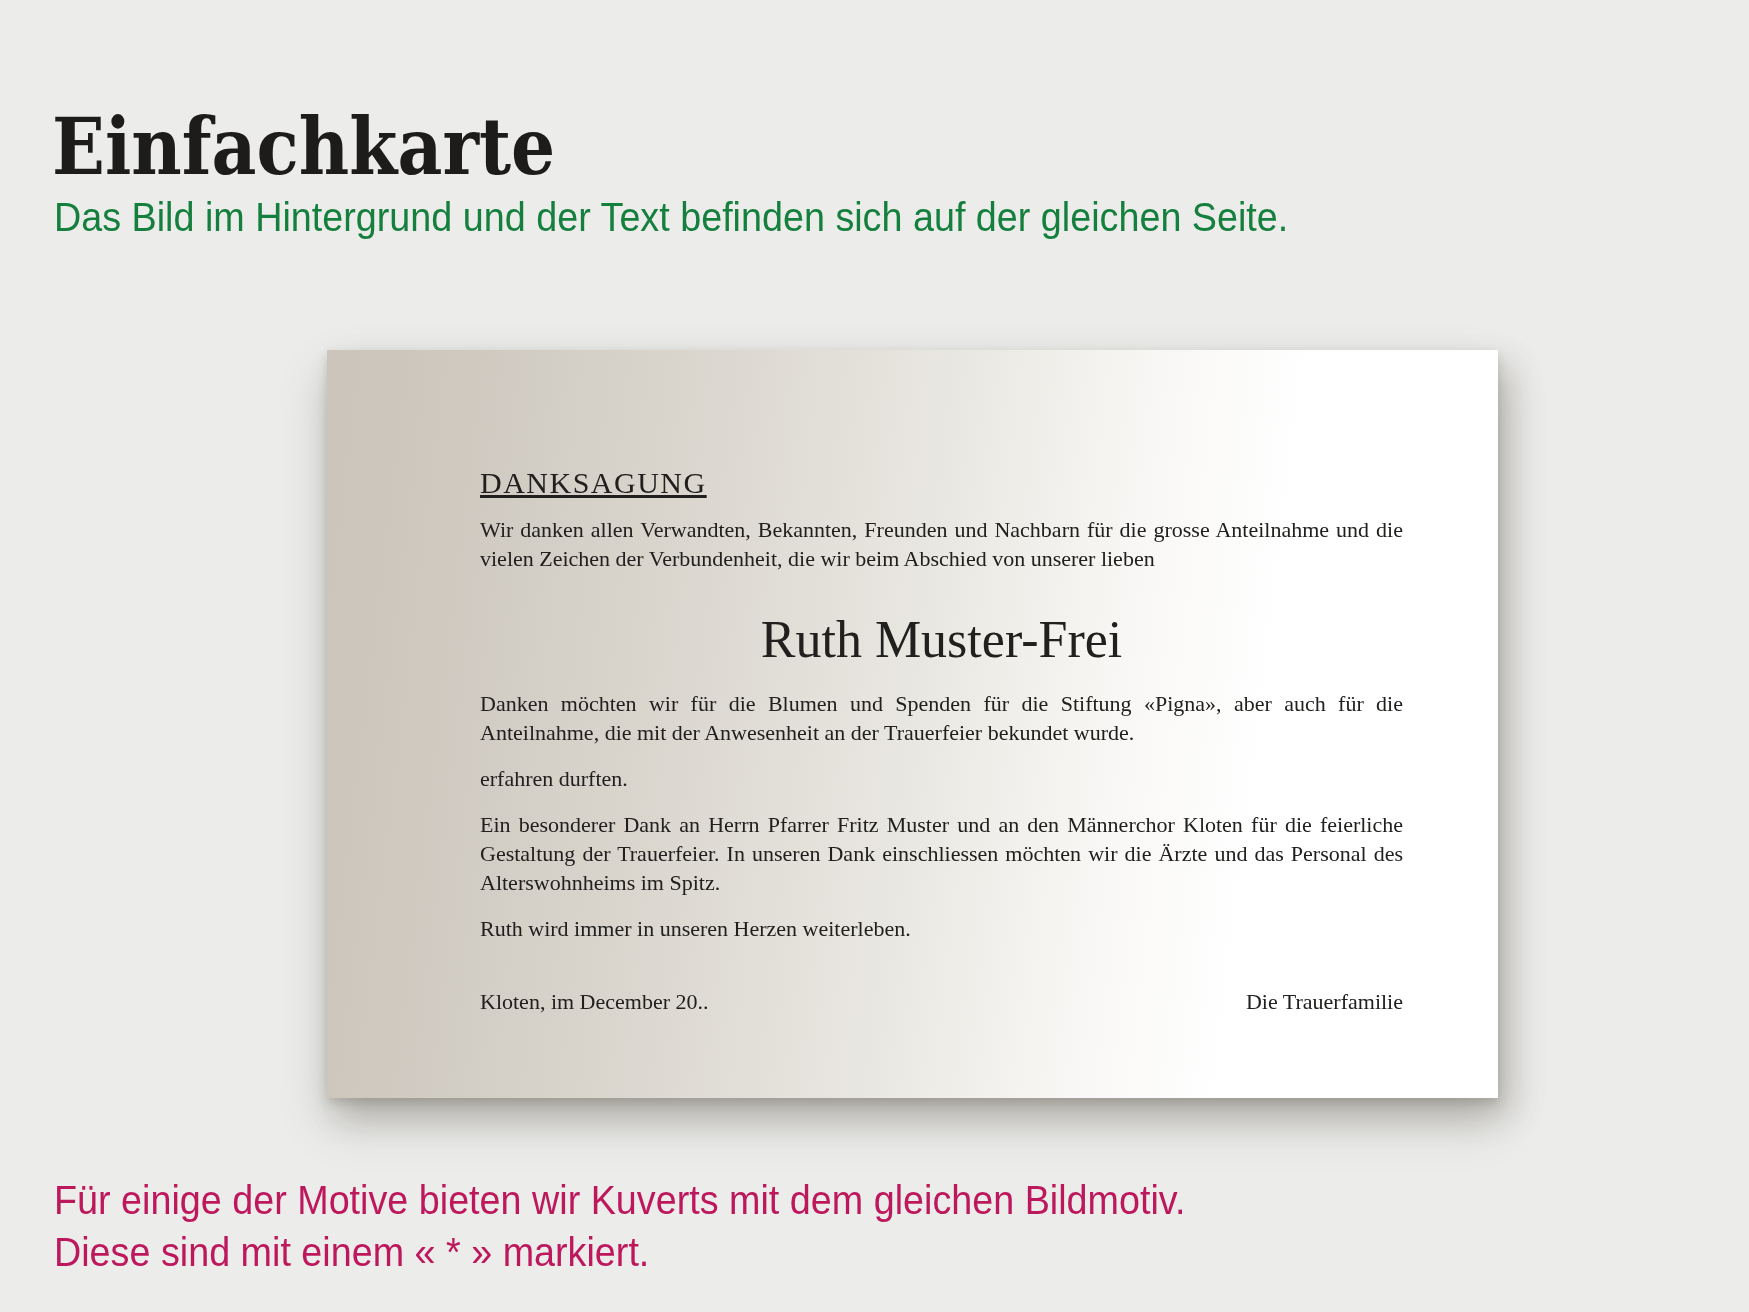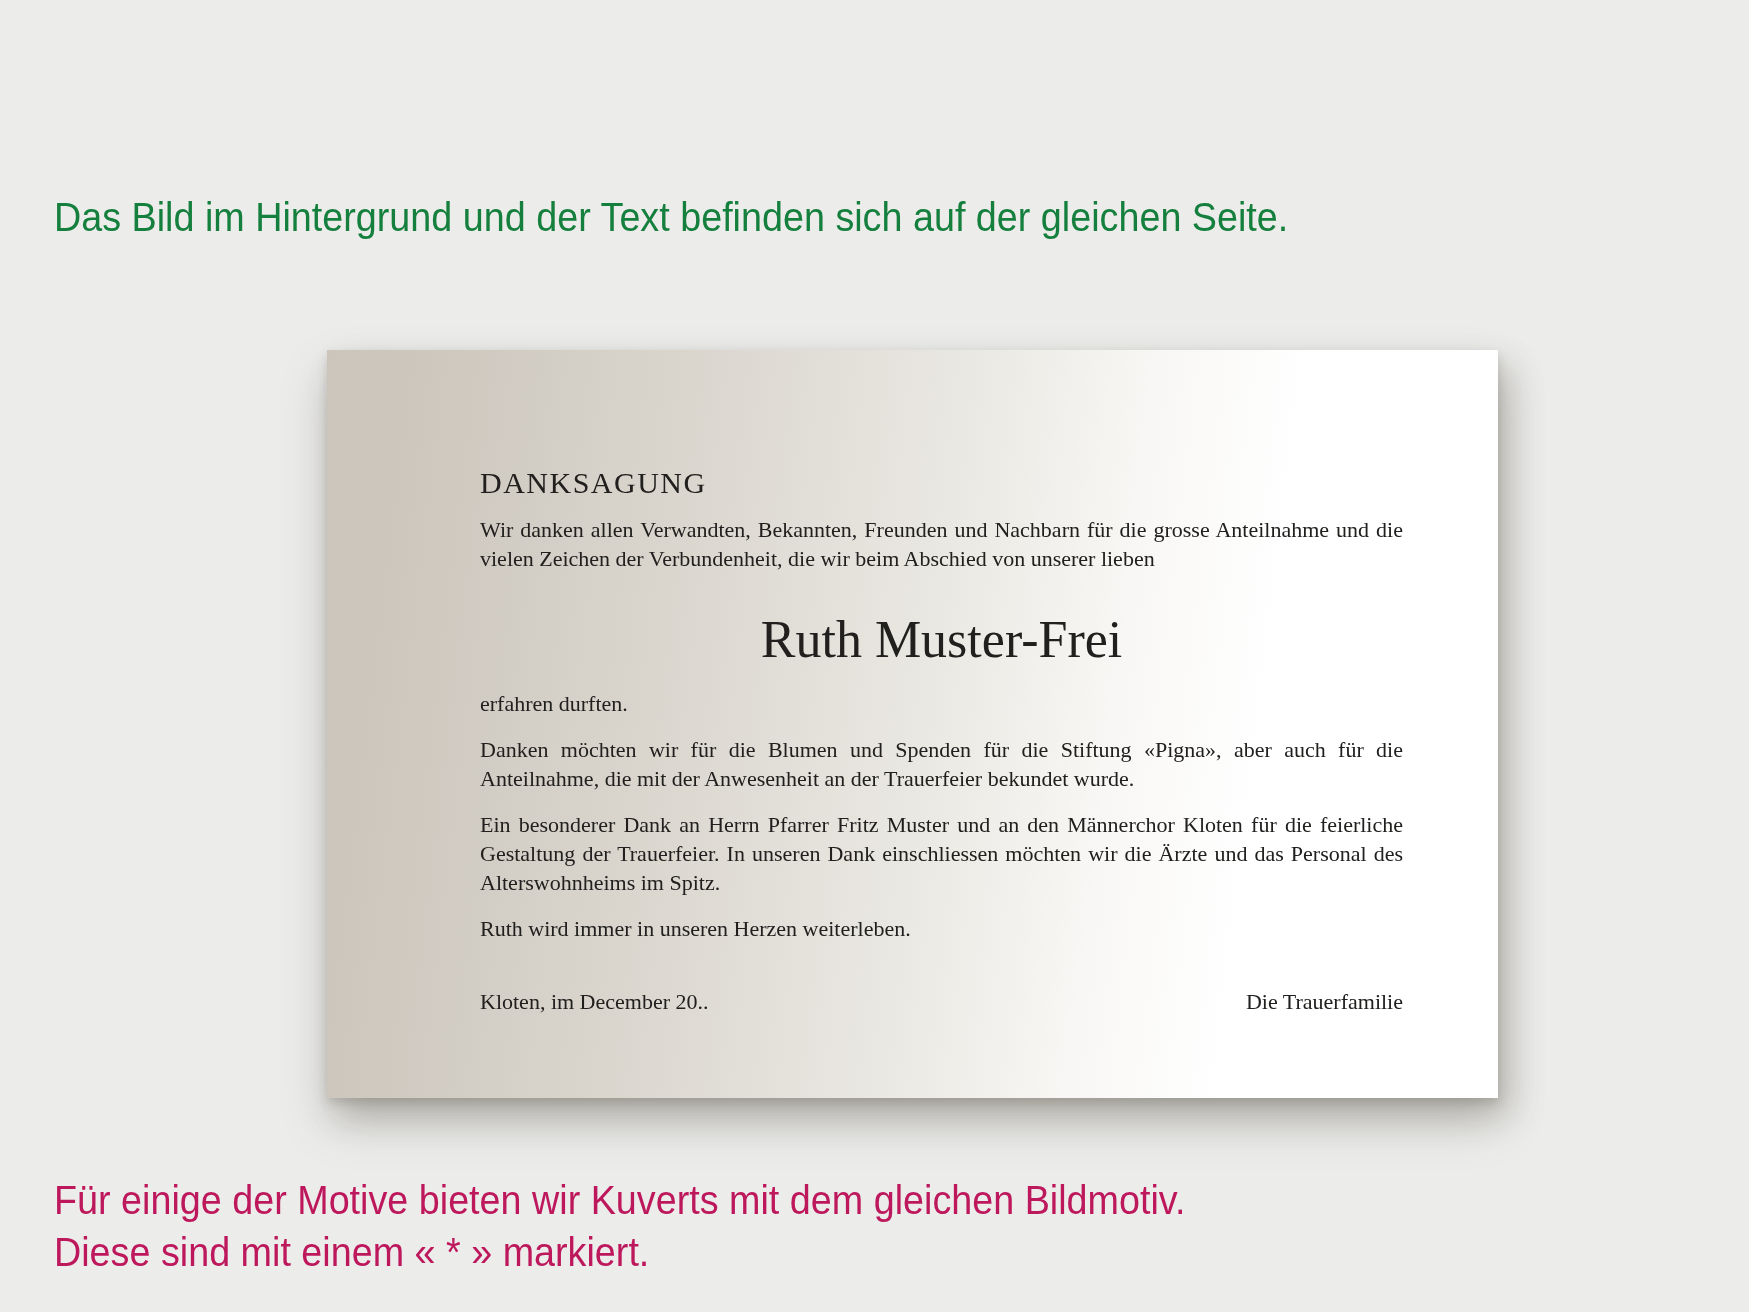--- a/index.html
+++ b/index.html
@@ -43,20 +43,21 @@
       0 24px 42px rgba(90, 85, 75, 0.28);
     font-family: "Liberation Serif", serif;
     color: #21201e;
   }
 
   .card h2 {
     margin: 0 0 14px 0;
     font-weight: normal;
     font-size: 30px; line-height: 36px;
     letter-spacing: 1.5px;
+    text-decoration: underline;
   }
   .card p.body-par {
     margin: 17px 0 0 0;
     font-size: 22px; line-height: 29px;
     text-align: justify;
   }
   .card p.first-par { margin-top: 6px; }
   .card .deceased-name {
     margin: 37px 0 19px 0;
     font-size: 52px; line-height: 60px;
@@ -74,33 +75,34 @@
     font-size: 41px; line-height: 52px;
     color: #be185d;
     white-space: nowrap;
   }
 </style>
 </head>
 <body>
 
 <div class="page">
 
+  <h1 class="page-title"><span class="squeeze">Einfachkarte</span></h1>
 
   <div class="page-subtitle"><span class="squeeze-sans">Das Bild im Hintergrund und der Text befinden sich auf der gleichen Seite.</span></div>
 
   <div class="card">
     <h2>DANKSAGUNG</h2>
 
     <p class="body-par first-par">Wir danken allen Verwandten, Bekannten, Freunden und Nachbarn für die grosse Anteilnahme und die vielen Zeichen der Verbundenheit, die wir beim Abschied von unserer lieben</p>
 
     <div class="deceased-name">Ruth Muster-Frei</div>
 
+    <p class="body-par">Danken möchten wir für die Blumen und Spenden für die Stiftung «Pigna», aber auch für die Anteilnahme, die mit der Anwesenheit an der Trauerfeier bekundet wurde.</p>
+
     <p class="body-par">erfahren durften.</p>
-
-    <p class="body-par">Danken möchten wir für die Blumen und Spenden für die Stiftung «Pigna», aber auch für die Anteilnahme, die mit der Anwesenheit an der Trauerfeier bekundet wurde.</p>
 
     <p class="body-par">Ein besonderer Dank an Herrn Pfarrer Fritz Muster und an den Männerchor Kloten für die feierliche Gestaltung der Trauerfeier. In unseren Dank einschliessen möchten wir die Ärzte und das Personal des Alterswohnheims im Spitz.</p>
 
     <p class="body-par">Ruth wird immer in unseren Herzen weiterleben.</p>
 
     <div class="sign-row">
       <span>Kloten, im December 20..</span>
       <span>Die Trauerfamilie</span>
     </div>
   </div>

